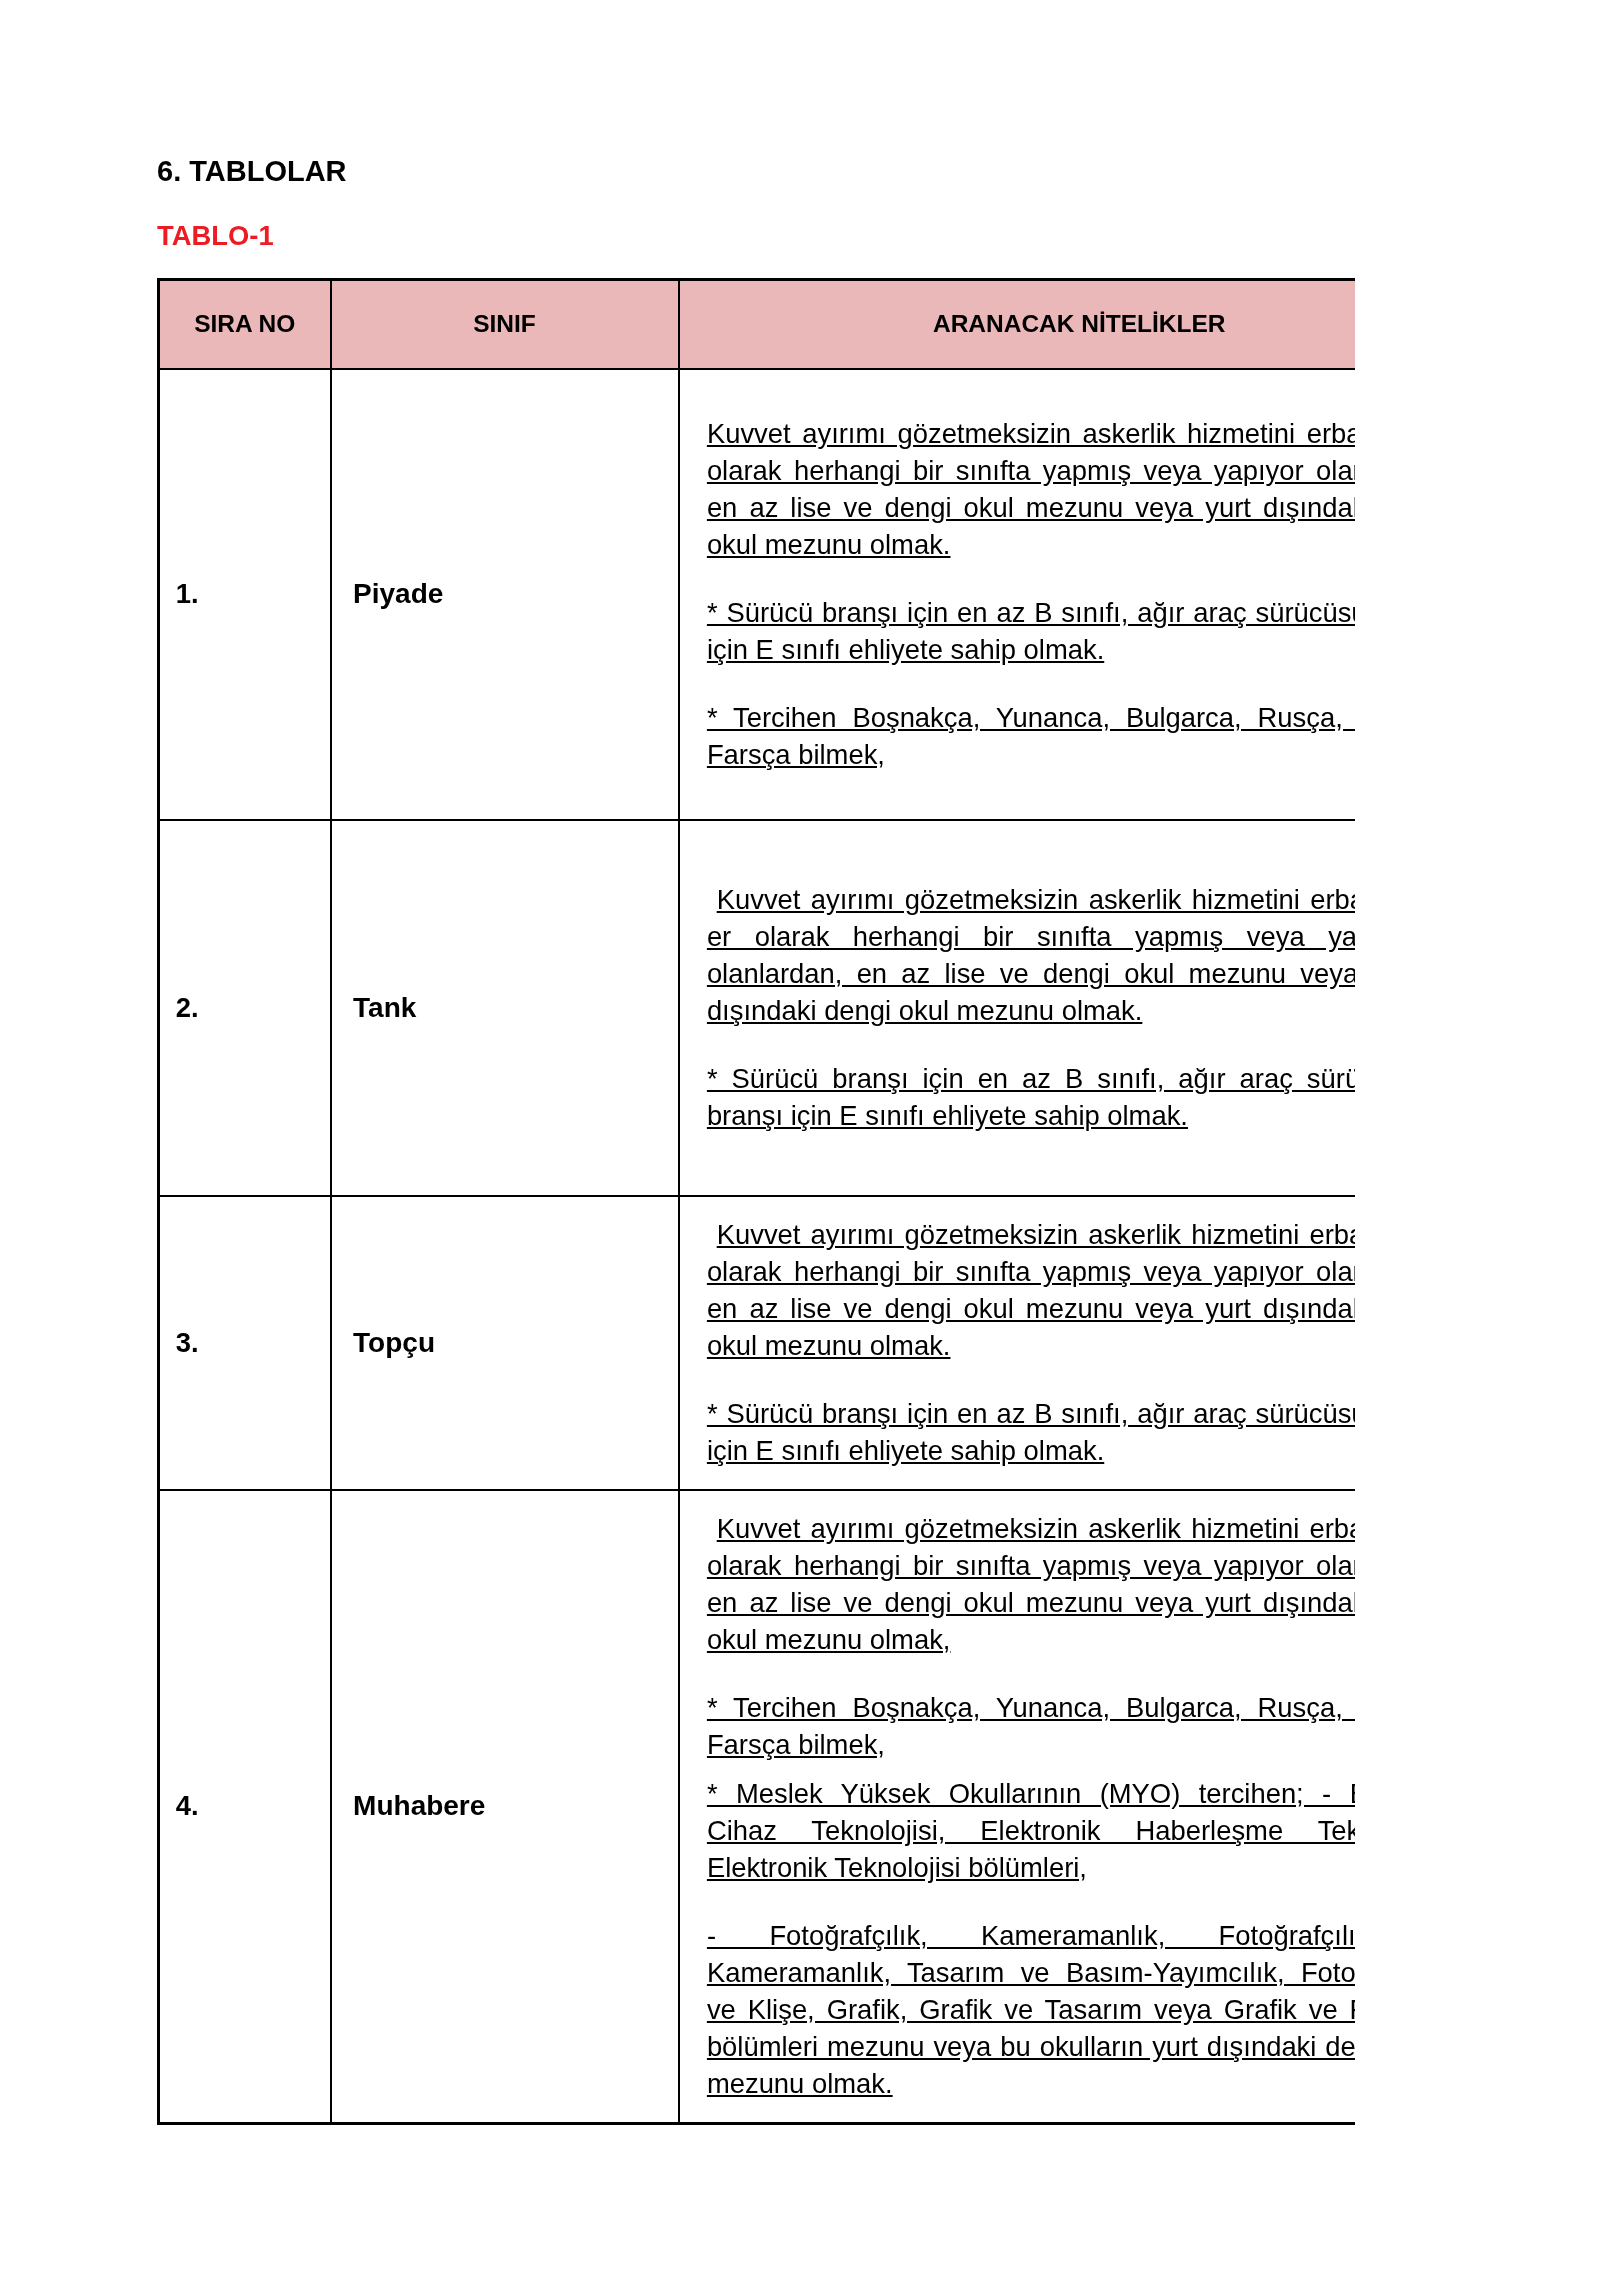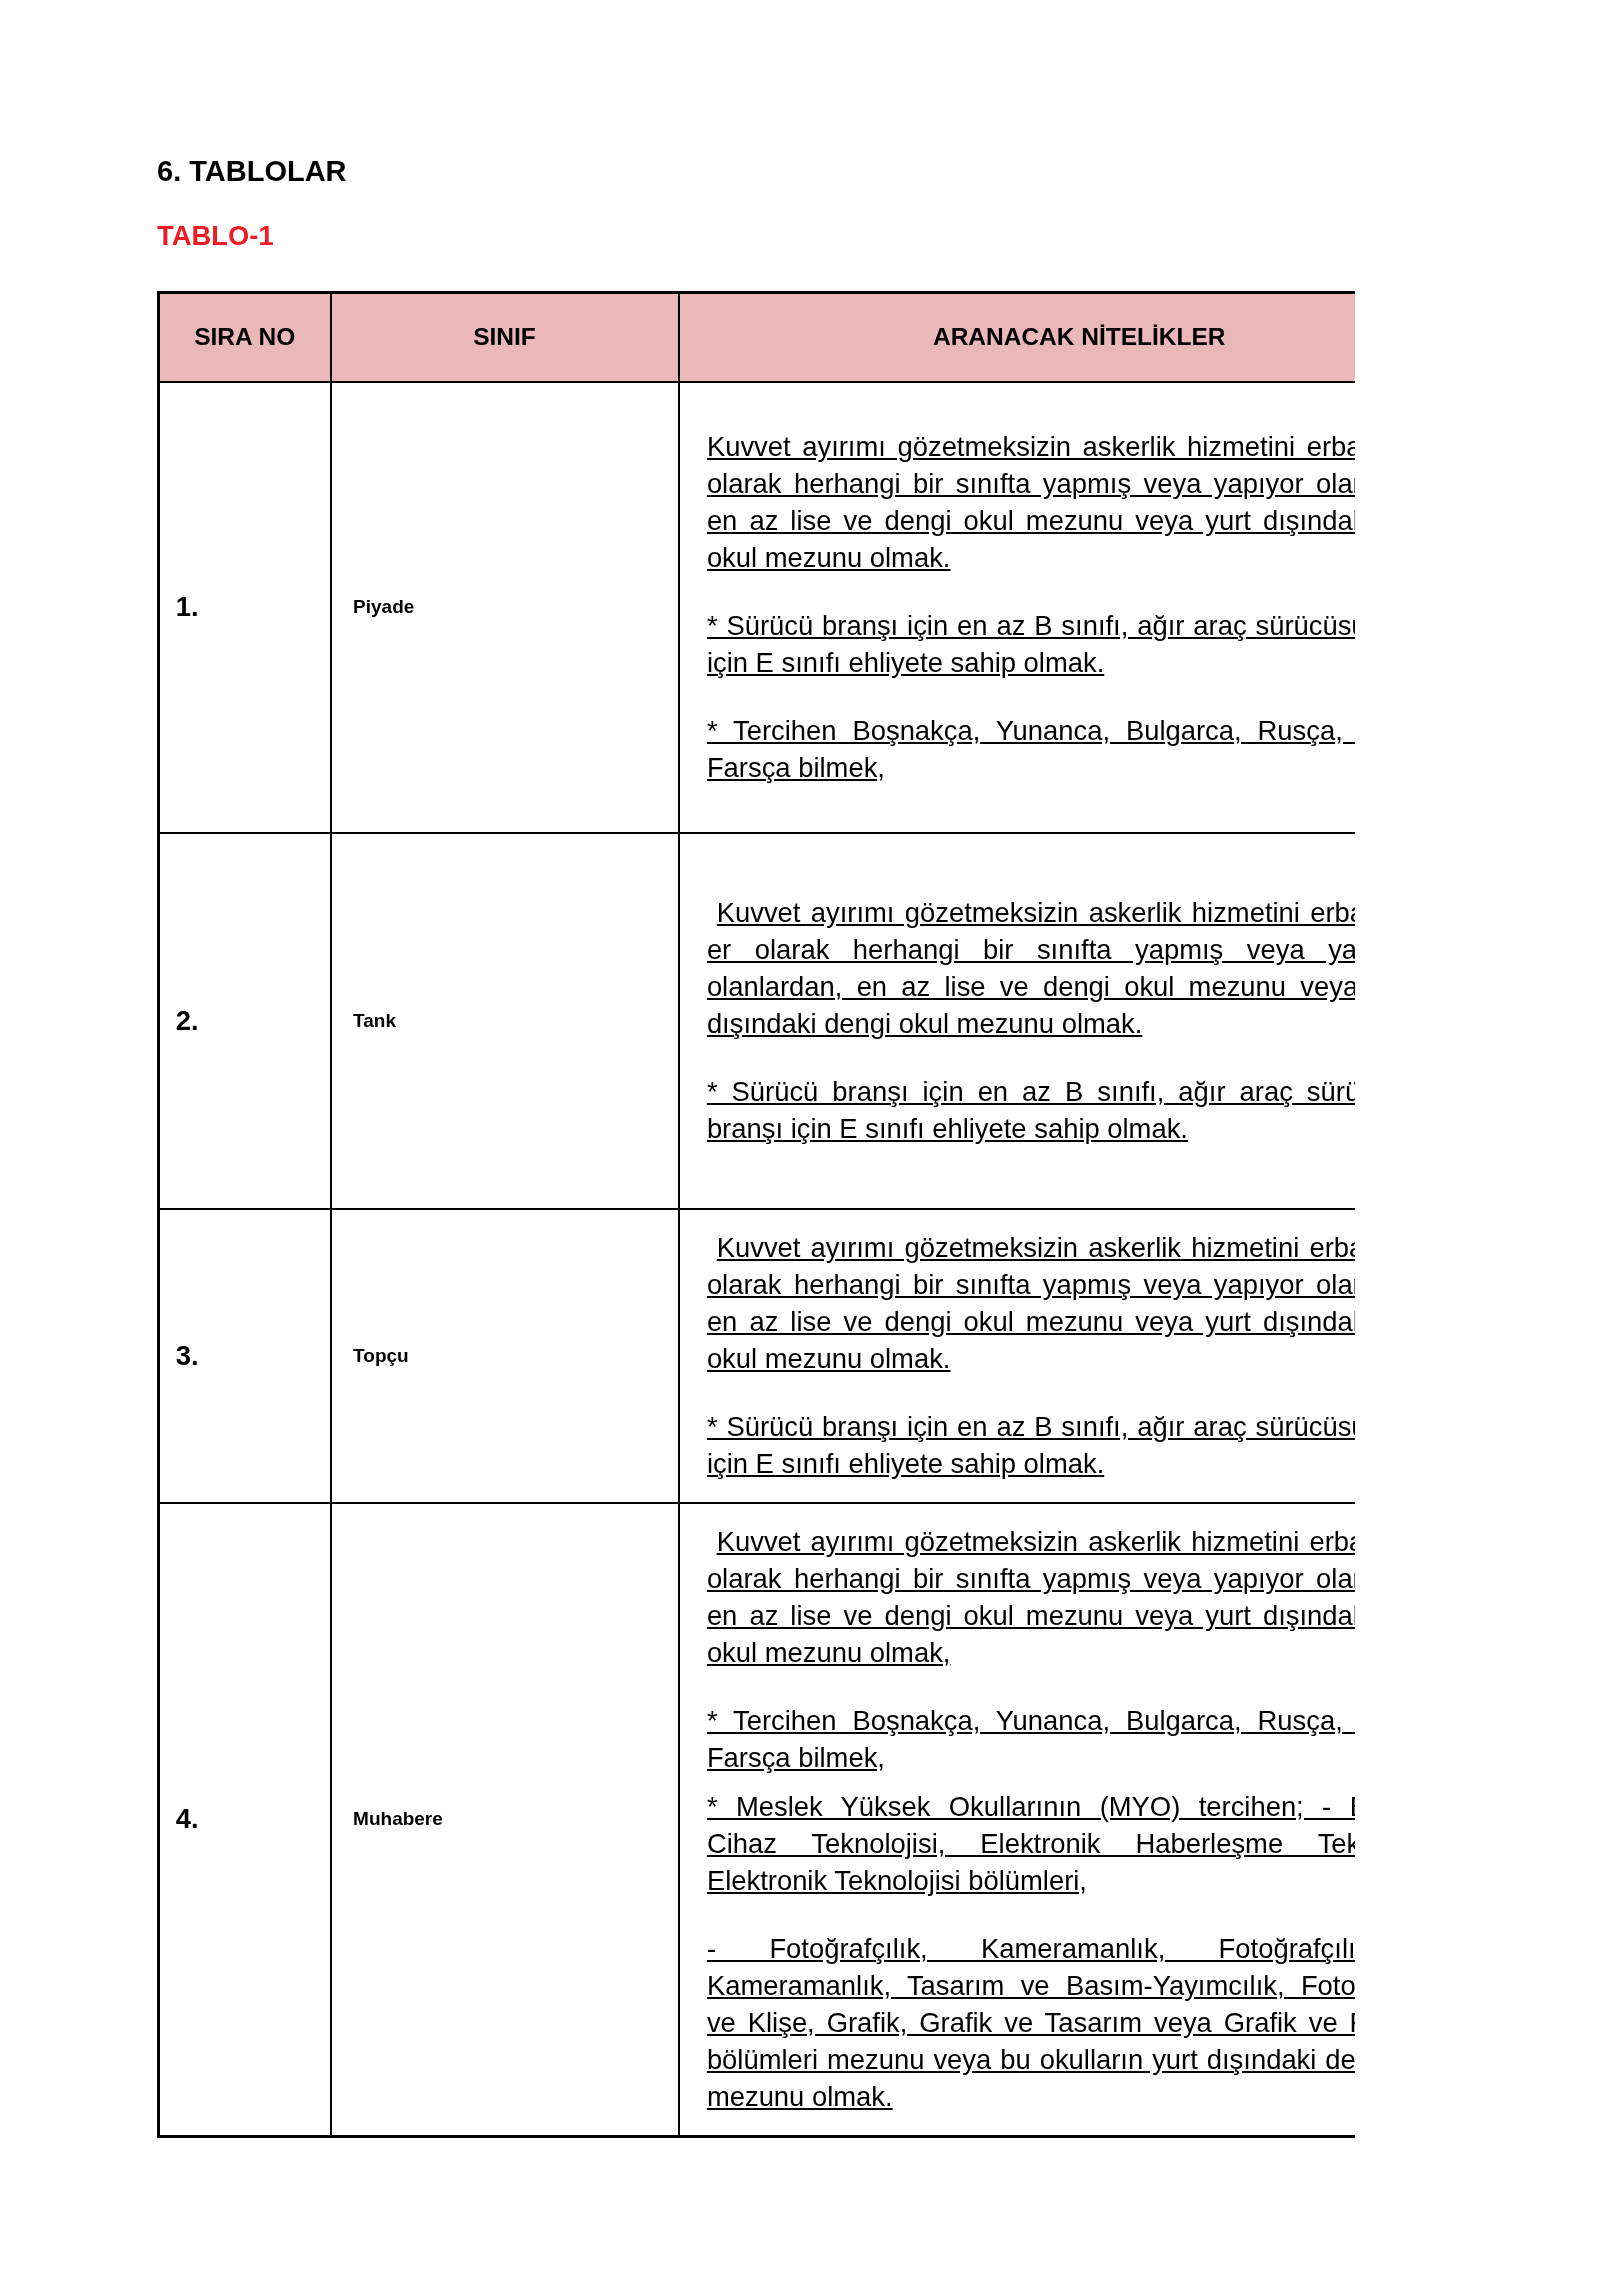--- a/index.html
+++ b/index.html
@@ -20,21 +20,21 @@
   .section-heading{
     position:absolute;left:157px;top:155px;
     font-size:29px;font-weight:bold;
   }
   .title-block{
     position:absolute;left:157px;top:220px;width:1321px;
     text-align:left;color:var(--title-red);
     font-weight:bold;font-size:27.4px;line-height:31px;
   }
   table.main-table{
-    position:absolute;left:157px;top:291px;
+    position:absolute;left:157px;top:278px;
     width:1321px;
     border-collapse:collapse;
     table-layout:fixed;
     border:3.9px solid var(--border-black);
     padding-left:17px;
   }
   .main-table th,.main-table td{
     border:2.9px solid var(--border-black);
   }
   .main-table th{
@@ -43,21 +43,21 @@
     font-size:24.5px;font-weight:bold;
     text-align:center;vertical-align:middle;
   }
   td.num-cell{
     vertical-align:middle;
     font-weight:bold;font-size:27.4px;
     padding-left:15.7px;
   }
   td.sinif-cell{
     vertical-align:middle;
-    font-weight:bold;font-size:19px;
+    font-weight:bold;font-size:28px;
     padding-left:21.6px;
   }
   td.nit-cell{
     vertical-align:middle;
     text-align:justify;
     font-size:27.4px;line-height:37px;
     padding:19.6px 27.4px;
   }
   tr.row-2 td.nit-cell{padding-right:61px;}
   tr.row-1{height:451px;}

